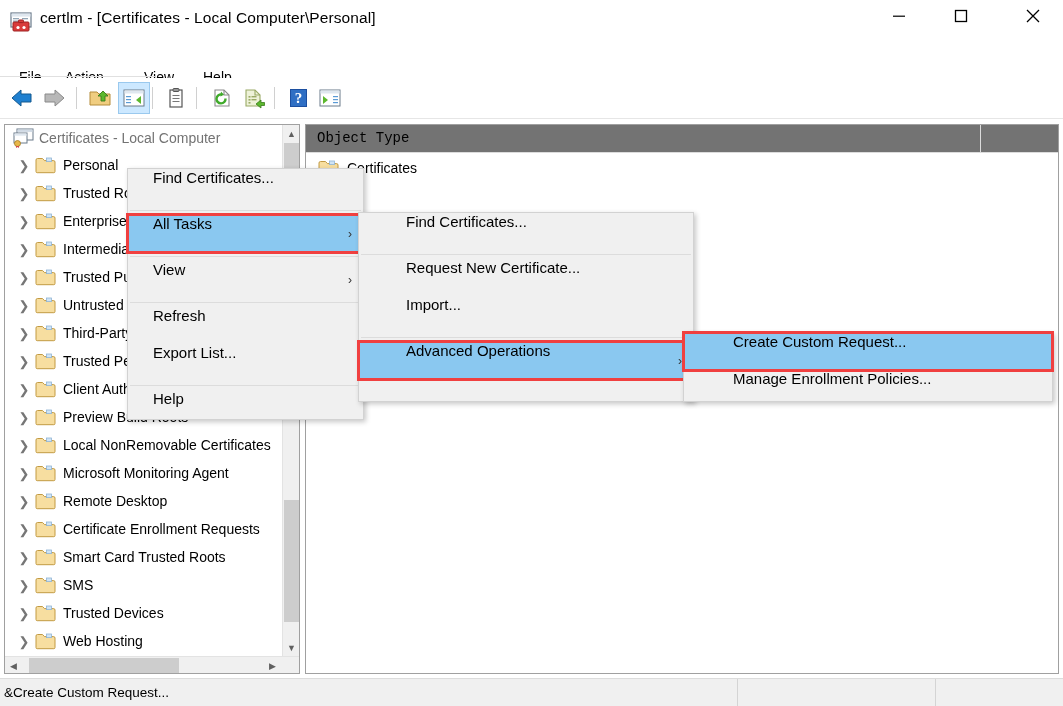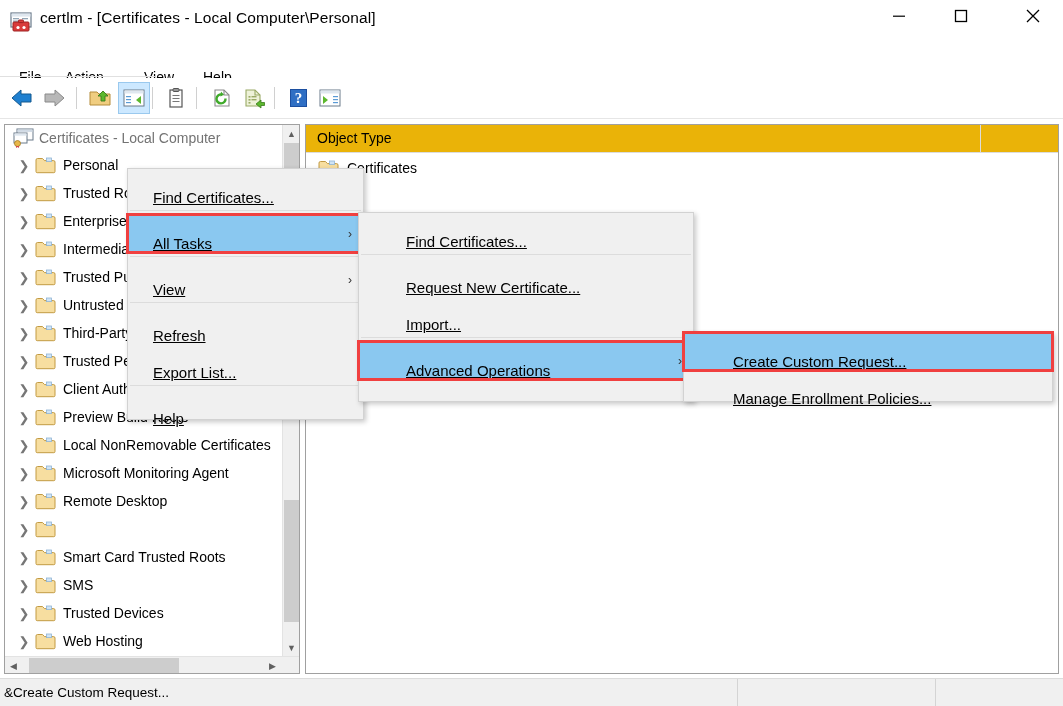--- a/index.html
+++ b/index.html
@@ -64,37 +64,37 @@
   .vs-thumb.t2{top:375px;height:122px;}
 
   
   .hscroll{position:absolute;left:0;bottom:0;width:294px;height:17px;background:#f0f0f0;border-top:1px solid #e3e3e3;box-sizing:border-box;}
   .hs-arrow{position:absolute;top:0;width:17px;height:17px;display:flex;align-items:center;justify-content:center;color:#606060;font-size:9px;}
   .hs-arrow.left{left:0;}
   .hs-arrow.right{right:18px;}
   .hs-thumb{position:absolute;left:24px;top:1px;width:150px;height:15px;background:#cdcdcd;}
 
   
-  .col-head{position:absolute;left:0;top:0;width:752px;height:27px;background:#eab308;border-bottom:1px solid #dcdcdc;}
+  .col-head{position:absolute;left:0;top:0;width:752px;height:27px;background:#737373;border-bottom:1px solid #dcdcdc;font-family:Liberation Mono, monospace;}
   .col-head .ctitle{position:absolute;left:11px;top:5px;font-size:14px;color:#000;}
   .col-divider{position:absolute;top:0;width:1px;height:27px;background:#dcdcdc;}
   .obj-row{position:absolute;left:0;top:30px;width:752px;height:26px;display:flex;align-items:center;}
   .obj-row .ofolder{width:21px;height:17px;margin-left:12px;margin-right:8px;flex:0 0 auto;}
   .obj-row .olabel{font-size:14px;color:#000;}
 
   
   .statusbar{position:absolute;left:0;top:678px;width:1063px;height:28px;background:#f0f0f0;border-top:1px solid #dcdcdc;box-sizing:border-box;}
   .status-text{position:absolute;left:4px;top:6px;font-size:13.5px;color:#000;white-space:nowrap;}
   .status-sep{position:absolute;top:0;width:1px;height:27px;background:#d4d4d4;}
 
   
   .ctxmenu{position:absolute;background:#f0f0f0;border:1px solid #d2d2d2;box-sizing:border-box;
     box-shadow:2px 2px 5px rgba(0,0,0,.22);z-index:40;}
   .ctxmenu .pane-white{position:absolute;left:0;top:0;bottom:0;width:42px;background:#f0f0f0;}
-  .mrow{position:relative;height:37px;display:flex;align-items:flex-end;z-index:2;text-decoration:underline;}
+  .mrow{position:relative;height:37px;display:flex;align-items:flex-start;z-index:2;}
   .mrow .mlabel{font-size:15px;color:#000;white-space:nowrap;}
   .mrow .marrow{position:absolute;right:11px;top:50%;transform:translateY(-50%);color:#333;font-size:12px;}
   .msep{position:relative;height:1px;margin:4px 2px;background:#dcdcdc;z-index:2;}
   .mrow.hl{background:#8ac8f0;}
   .mrow.boxed{outline:3px solid #f04040;outline-offset:-1px;}
 
   
   #menu1{left:127px;top:168px;width:237px;height:252px;}
   #menu1 .mrow .mlabel{margin-left:25px;}
   
@@ -352,20 +352,21 @@
               <rect x="11.5" y="1" width="5" height="3.6" fill="#cfe3f5" stroke="#8fb4d4" stroke-width=".8"></rect>
             </svg></span>
           <span class="tlabel">Remote Desktop</span>
         </div>
         <div class="tree-row">
           <span class="chev">❯</span>
           <span class="folder"><svg width="21" height="17" viewBox="0 0 21 17">
               <path d="M1 3 A1.5 1.5 0 0 1 2.5 1.5 L7.5 1.5 L9.5 3.6 L18.5 3.6 A1.5 1.5 0 0 1 20 5 L20 14.5 A1.2 1.2 0 0 1 18.8 15.7 L2.2 15.7 A1.2 1.2 0 0 1 1 14.5 Z" fill="#f7dea0" stroke="#c29a43" stroke-width="1"></path>
               <rect x="11.5" y="1" width="5" height="3.6" fill="#cfe3f5" stroke="#8fb4d4" stroke-width=".8"></rect>
             </svg></span>
+          <span class="tlabel">Certificate Enrollment Requests</span>
         </div>
         <div class="tree-row">
           <span class="chev">❯</span>
           <span class="folder"><svg width="21" height="17" viewBox="0 0 21 17">
               <path d="M1 3 A1.5 1.5 0 0 1 2.5 1.5 L7.5 1.5 L9.5 3.6 L18.5 3.6 A1.5 1.5 0 0 1 20 5 L20 14.5 A1.2 1.2 0 0 1 18.8 15.7 L2.2 15.7 A1.2 1.2 0 0 1 1 14.5 Z" fill="#f7dea0" stroke="#c29a43" stroke-width="1"></path>
               <rect x="11.5" y="1" width="5" height="3.6" fill="#cfe3f5" stroke="#8fb4d4" stroke-width=".8"></rect>
             </svg></span>
           <span class="tlabel">Smart Card Trusted Roots</span>
         </div>
         <div class="tree-row">

